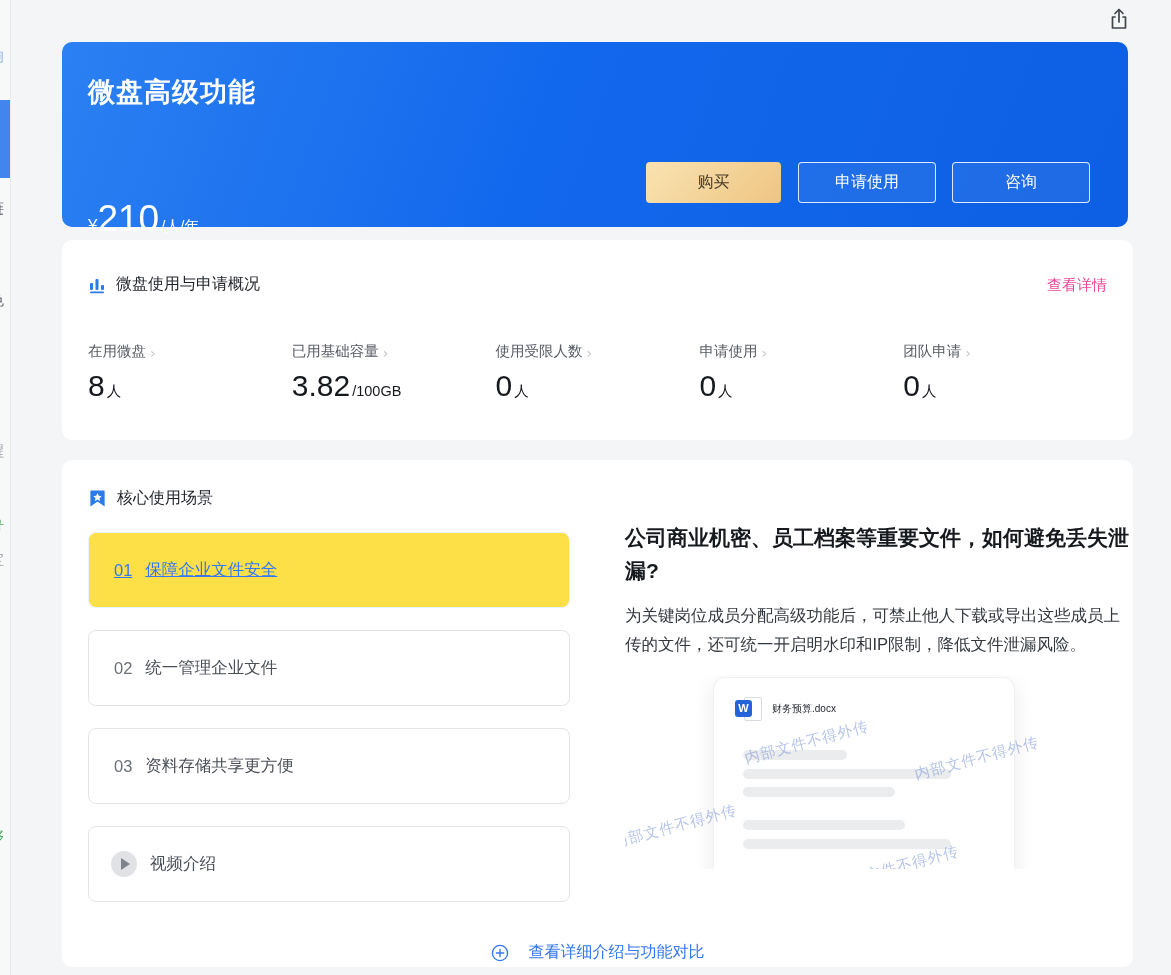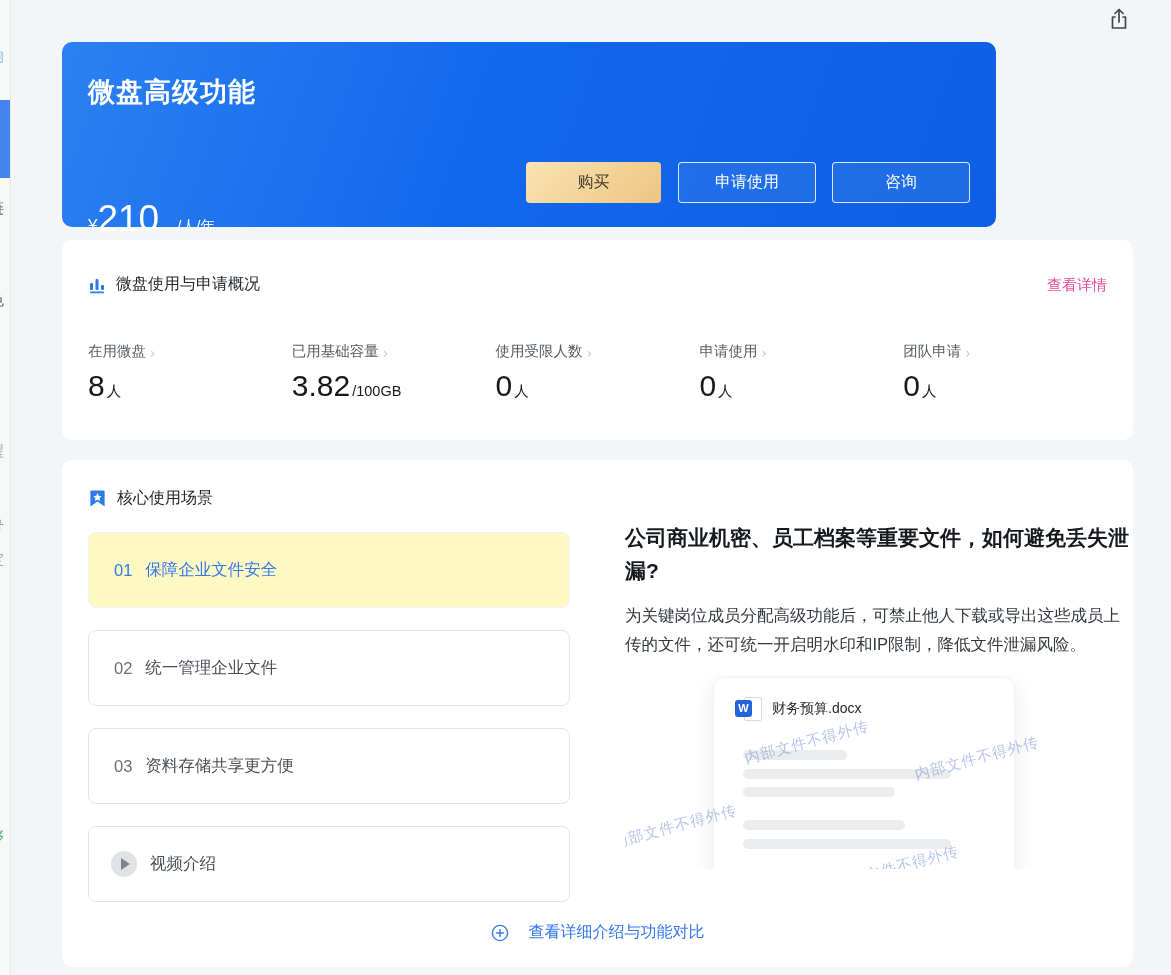--- a/index.html
+++ b/index.html
@@ -17,41 +17,41 @@
     background:#f7f8f8; border-right:1px solid #e7e8ea; overflow:hidden; z-index:6;
   }
   .left-strip .frag { position:absolute; left:-11px; font-size:15px; line-height:1; white-space:nowrap; }
   .left-strip .sel-block { position:absolute; left:0; top:100px; width:11px; height:78px; background:#4285ec; }
 
   
   .share-btn { position:absolute; top:6px; right:38px; width:28px; height:28px; cursor:pointer; z-index:5; }
 
   
   .hero {
-    position:absolute; left:62px; top:42px; width:934px; height:185px;
+    position:absolute; left:62px; top:42px; width:1066px; height:185px;
     background:linear-gradient(110deg,#2b80f2 0%,#1268ec 45%,#0d5fe3 100%);
     border-radius:10px; color:#fff;
   }
   .hero-title { position:absolute; left:26px; top:32px; font-size:27px; font-weight:bold; letter-spacing:1px; }
   .hero-price { position:absolute; left:26px; top:158px; display:flex; align-items:baseline; }
   .hero-price .cur { font-size:17px; }
   .hero-price .amount { font-size:37px; font-weight:400; line-height:1; }
-  .hero-price .per { font-size:15px; margin-left:18px; }
+  .hero-price .per { font-size:15px; margin-left:2px; }
   .hero-buttons { position:absolute; right:0; bottom:24px; display:flex; gap:16px; padding-right:0; }
   .btn { height:41px; border-radius:4px; font-size:16px; display:flex; align-items:center; justify-content:center; cursor:pointer; }
   .btn-buy {
     width:135px; margin-right:1px;
     background:linear-gradient(135deg,#f9e3b2 0%,#eec582 100%);
     color:#433a28; border:none;
   }
   .btn-ghost {
     width:138px; background:rgba(255,255,255,0.07);
     border:1px solid rgba(255,255,255,0.85); color:#fff;
   }
-  .hero-buttons .btn-ghost:last-child { margin-right:0;font-family:Liberation Serif, serif; }
+  .hero-buttons .btn-ghost:last-child { margin-right:12px;font-family:Liberation Serif, serif; }
 
   
   .card { position:absolute; left:62px; background:#fff; border-radius:10px; }
 
   
   .overview { top:240px; width:1071px; height:200px; }
   .card-head { position:absolute; top:34px; left:26px; display:flex; align-items:center; gap:10px; }
   .card-head .title { font-size:16px; color:#1f2329; }
   .link { color:#ec4899; font-size:15px; cursor:pointer; text-decoration:none; }
   .overview .detail-link { position:absolute; top:36px; right:26px; }
@@ -64,21 +64,21 @@
   .stat .unit { font-size:14.5px; margin-left:2px; }
 
   
   .scenarios { top:460px; width:1071px; height:507px; }
   .scn-list { position:absolute; left:26px; top:72px; width:482px; }
   .scn-item {
     height:76px; border:1px solid #e2e4e8; border-radius:8px; margin-bottom:22px;
     display:flex; align-items:center; padding-left:25px; font-size:16.5px; color:#4a4f57; cursor:pointer; background:#fff;
   }
   .scn-item .num { margin-right:13px; color:#6b7077; }
-  .scn-item.selected { background:#fef9c3; border-color:#e9f3fe; color:#3478f0; }
+  .scn-item.selected { background:#fde047; border-color:#e9f3fe; color:#3478f0;text-decoration:underline; }
   .scn-item.selected .num { color:#3478f0; }
   .video-item {
     height:76px; border:1px solid #e2e4e8; border-radius:8px;
     display:flex; align-items:center; padding-left:22px; font-size:16.5px; color:#4a4f57; cursor:pointer; background:#fff;
   }
   .play-circle {
     width:26px; height:26px; border-radius:50%; background:#e0e2e5; margin-right:13px;
     display:flex; align-items:center; justify-content:center;
   }
   .play-circle .tri {
@@ -100,38 +100,38 @@
   .doc-icon { position:relative; width:28px; height:26px; }
   .doc-icon .page {
     position:absolute; left:9px; top:1px; width:18px; height:24px;
     background:#fff; border:1px solid #d8dbe0; border-radius:2px;
   }
   .doc-icon .wbox {
     position:absolute; left:0; top:4px; width:17px; height:17px; border-radius:3px;
     background:#2464d8; color:#fff; font-size:11px; font-weight:bold;
     display:flex; align-items:center; justify-content:center;
   }
-  .doc-name { font-size:14px; color:#23272e; }
+  .doc-name { font-size:10px; color:#23272e; }
   .doc-bar { position:absolute; left:29px; height:10px; border-radius:5px; background:#ebecee; }
   .bar1 { top:72px;  width:104px; }
   .bar2 { top:91px;  width:208px; }
   .bar3 { top:109px; width:152px; }
   .bar4 { top:142px; width:162px; }
   .bar5 { top:161px; width:208px; }
   .watermark {
     position:absolute; font-size:15px; letter-spacing:1px;
     color:rgba(120,148,213,0.55); transform:rotate(-15deg); white-space:nowrap; z-index:3;
   }
   .wm1 { left:118px; top:58px; }
   .wm2 { left:288px; top:74px; }
   .wm3 { left:-14px; top:142px; }
   .wm4 { left:208px; top:183px; }
 
   .compare-link {
-    position:absolute; bottom:24px; left:0; width:100%;
+    position:absolute; bottom:4px; left:0; width:100%;
     display:flex; align-items:center; justify-content:center; gap:20px;
     font-size:16px; color:#3478f0; cursor:pointer;
   }
 
   svg { display:block; }
 </style>
 </head>
 <body>
 
 <div class="left-strip">

